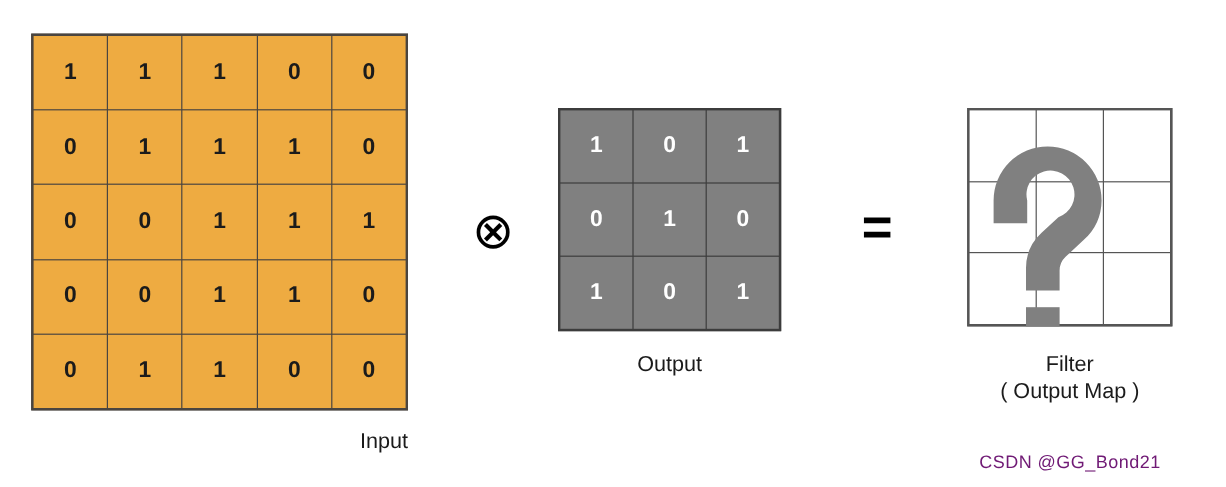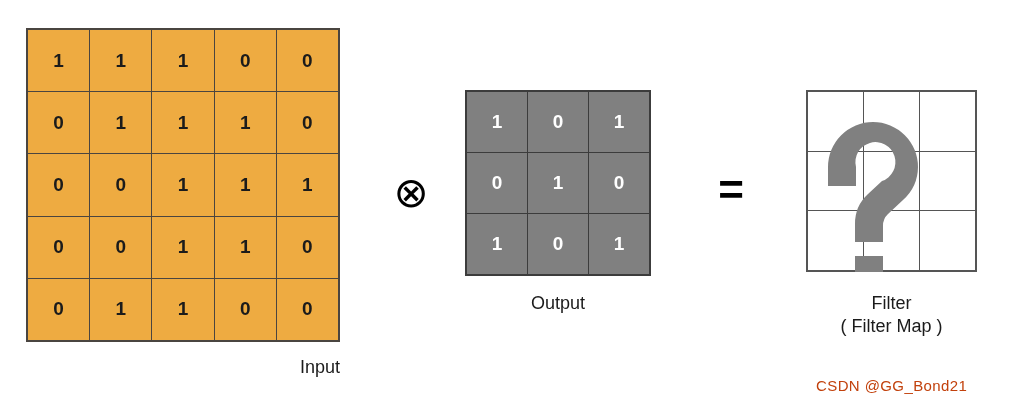--- a/index.html
+++ b/index.html
@@ -138,21 +138,21 @@
     font-size: 44px;
     font-weight: 700;
   }
 
   
   #watermark {
     position: absolute;
     left: 816px;
     top: 377px;
     font-size: 15px;
-    color: #c2410c;
+    color: #701a75;
     letter-spacing: 0.4px;
     white-space: pre;
   }
 </style>
 </head>
 <body>
 
 <div id="stage">
 
   <div class="grid" id="input-grid">
@@ -236,17 +236,17 @@
                A40 40 0 0 1 62 104
                L76 91
                A20 20 0 1 0 50 77
                L50 96
                Z" fill="#808080"></path>
 
       <rect x="49" y="166" width="28" height="28" fill="#808080"></rect>
     </svg>
   </div>
 
-  <div class="caption" id="output-caption"><span>Filter</span><br><span>( Filter Map )</span></div>
+  <div class="caption" id="output-caption"><span>Filter</span><br><span>( Output Map )</span></div>
 
   <div id="watermark">CSDN @GG_Bond21</div>
 
 </div>
 
 </body></html>

